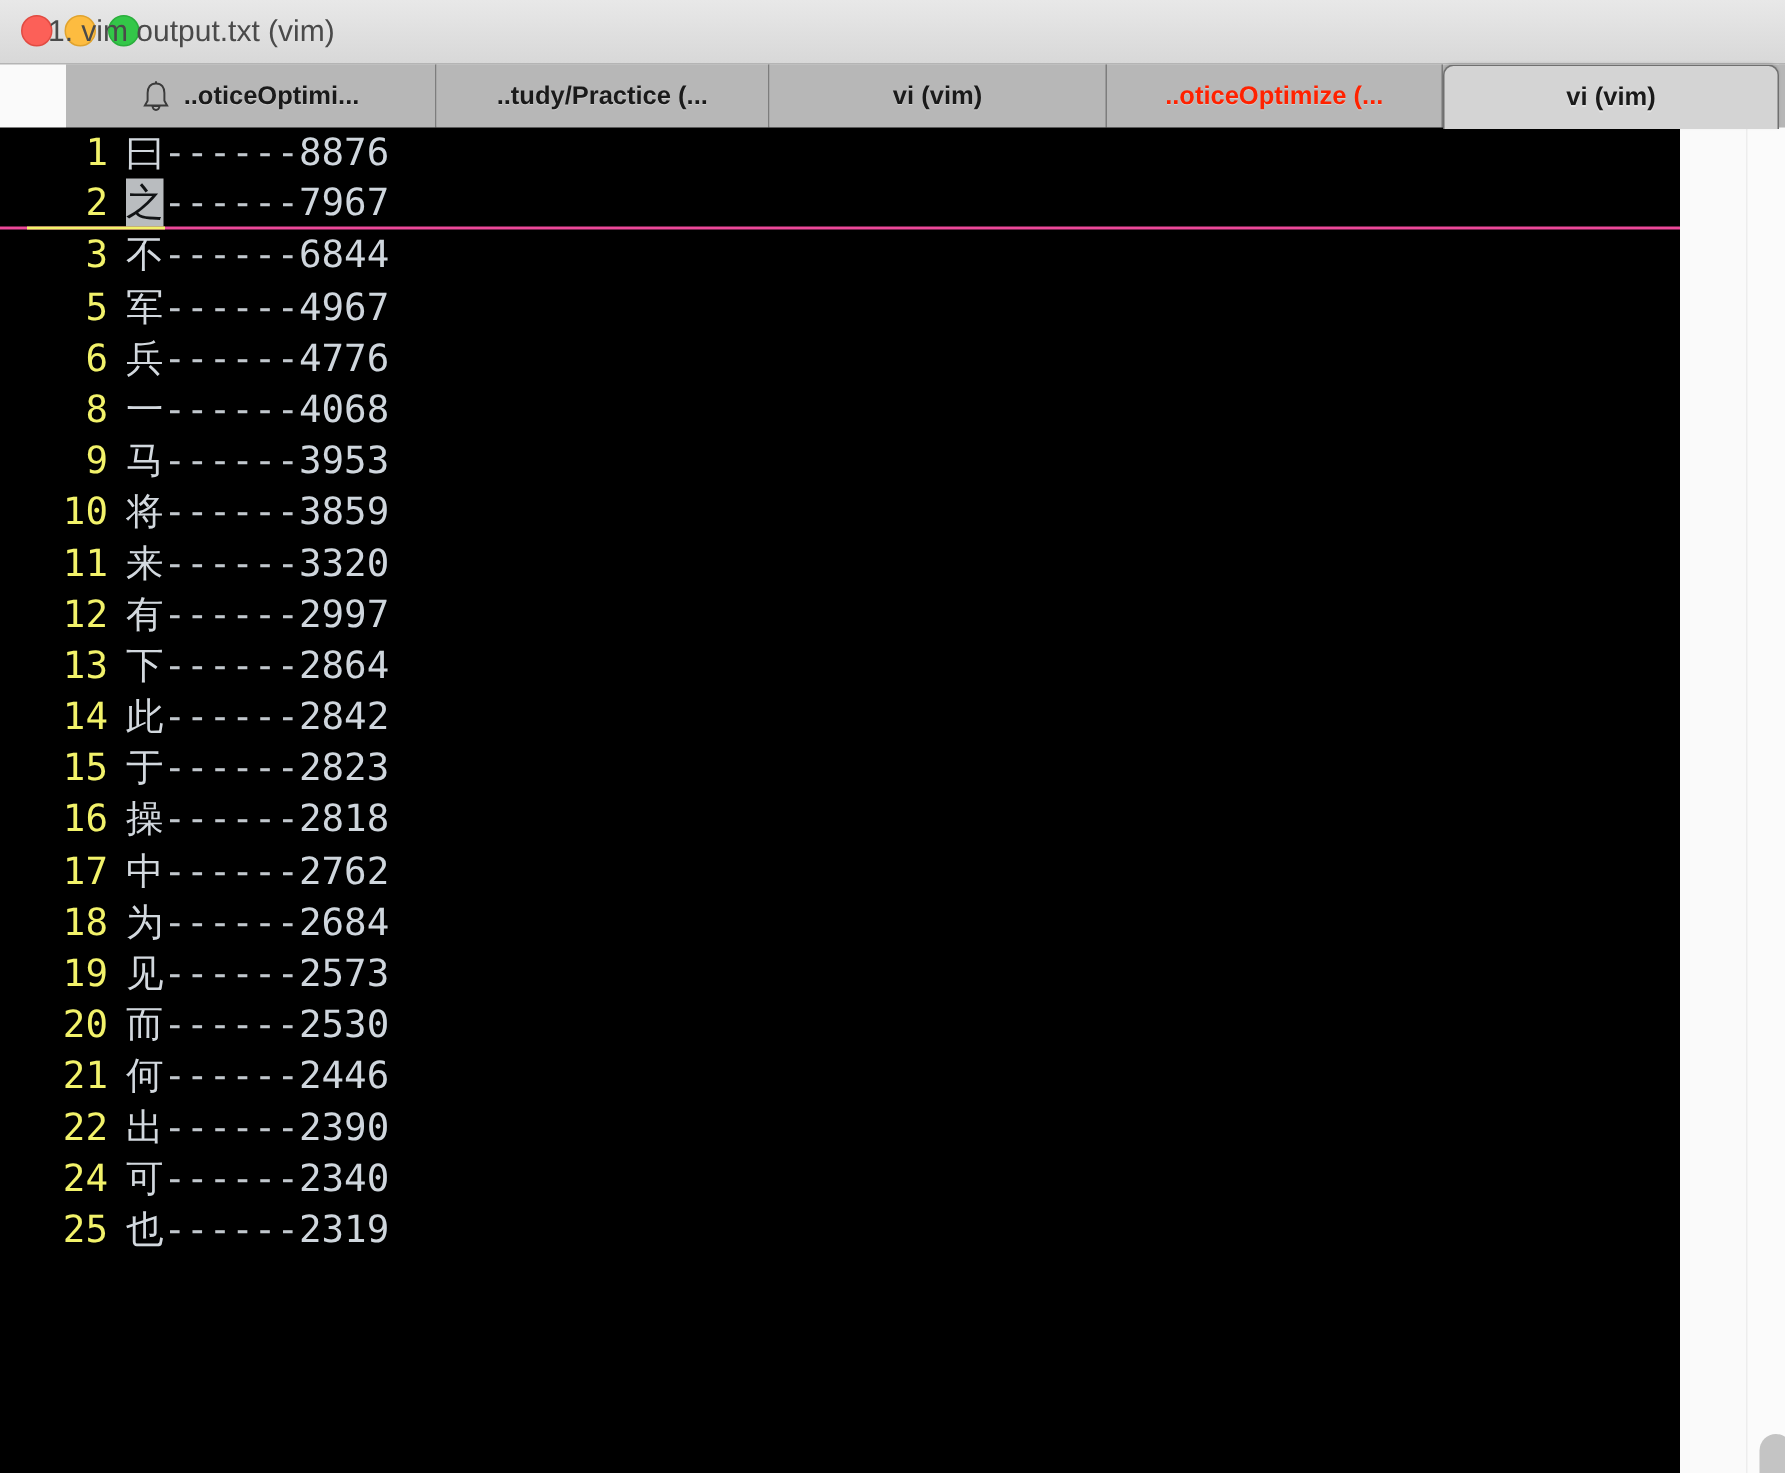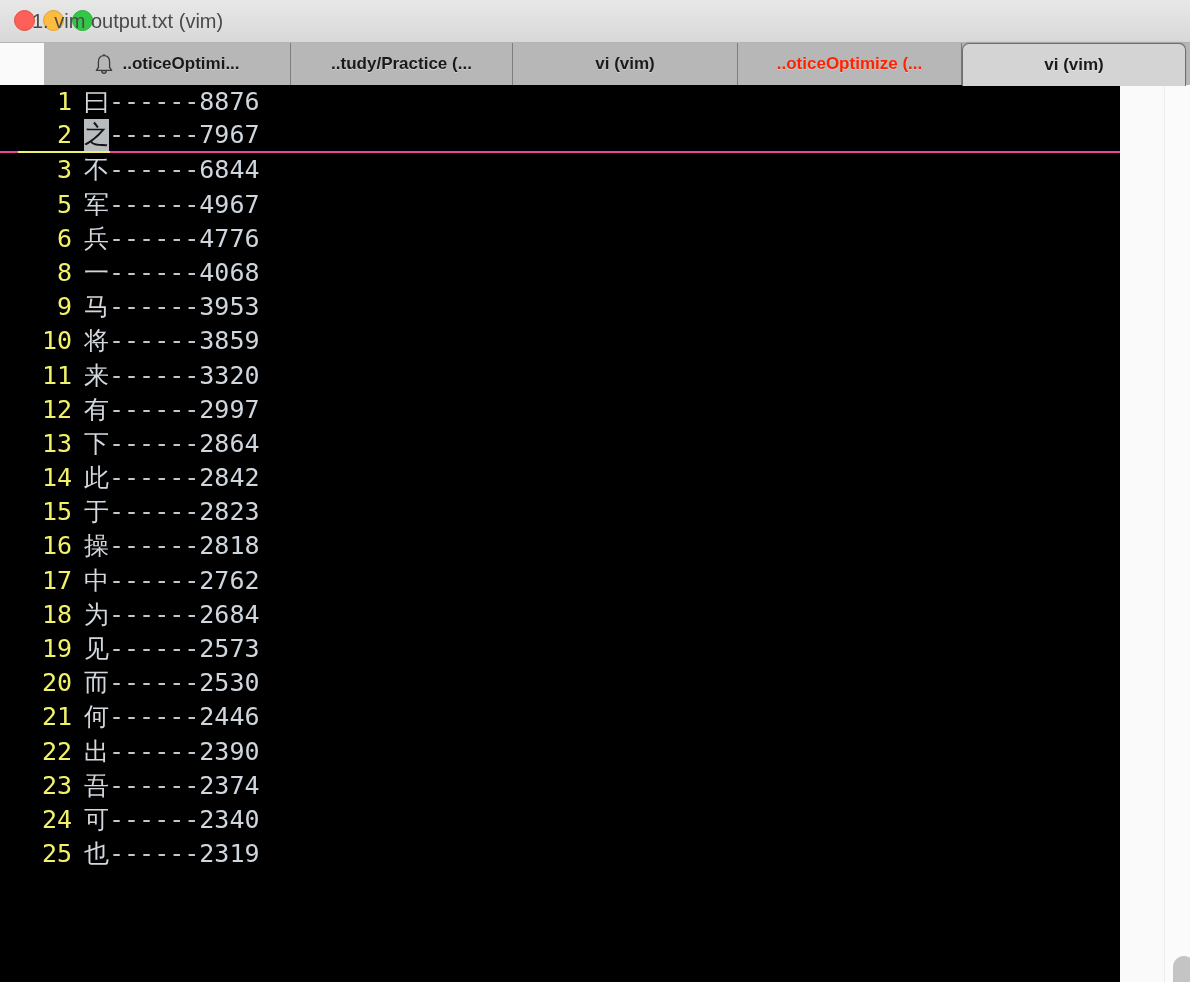--- a/index.html
+++ b/index.html
@@ -256,21 +256,20 @@
         <div class="vline"><span class="lnum">13</span><span class="gap"></span><span class="cjk">下</span><span class="dashes">------</span><span class="num">2864</span></div>
         <div class="vline"><span class="lnum">14</span><span class="gap"></span><span class="cjk">此</span><span class="dashes">------</span><span class="num">2842</span></div>
         <div class="vline"><span class="lnum">15</span><span class="gap"></span><span class="cjk">于</span><span class="dashes">------</span><span class="num">2823</span></div>
         <div class="vline"><span class="lnum">16</span><span class="gap"></span><span class="cjk">操</span><span class="dashes">------</span><span class="num">2818</span></div>
         <div class="vline"><span class="lnum">17</span><span class="gap"></span><span class="cjk">中</span><span class="dashes">------</span><span class="num">2762</span></div>
         <div class="vline"><span class="lnum">18</span><span class="gap"></span><span class="cjk">为</span><span class="dashes">------</span><span class="num">2684</span></div>
         <div class="vline"><span class="lnum">19</span><span class="gap"></span><span class="cjk">见</span><span class="dashes">------</span><span class="num">2573</span></div>
         <div class="vline"><span class="lnum">20</span><span class="gap"></span><span class="cjk">而</span><span class="dashes">------</span><span class="num">2530</span></div>
         <div class="vline"><span class="lnum">21</span><span class="gap"></span><span class="cjk">何</span><span class="dashes">------</span><span class="num">2446</span></div>
         <div class="vline"><span class="lnum">22</span><span class="gap"></span><span class="cjk">出</span><span class="dashes">------</span><span class="num">2390</span></div>
-        <div class="vline"><span class="lnum">23</span><span class="gap"></span><span class="cjk">吾</span><span class="dashes">------</span><span class="num">2374</span></div>
         <div class="vline"><span class="lnum">24</span><span class="gap"></span><span class="cjk">可</span><span class="dashes">------</span><span class="num">2340</span></div>
         <div class="vline"><span class="lnum">25</span><span class="gap"></span><span class="cjk">也</span><span class="dashes">------</span><span class="num">2319</span></div>
       </div>
 
   </div>
 
   <div class="side-strip">
     <div class="scroll-thumb"></div>
   </div>
 

